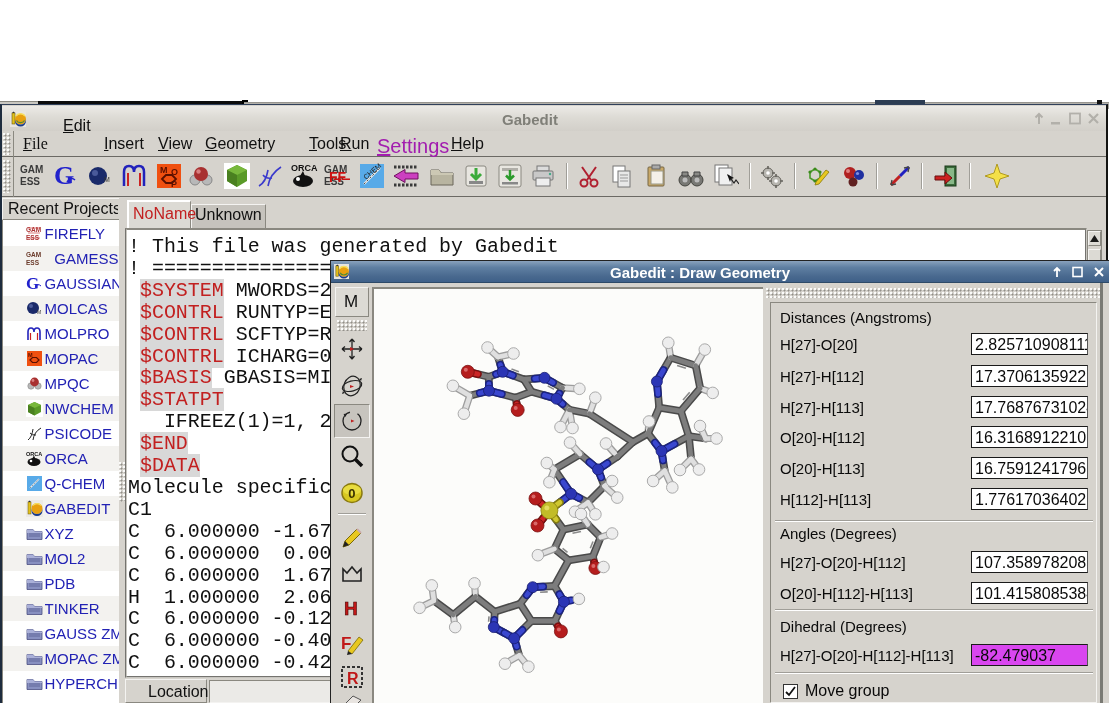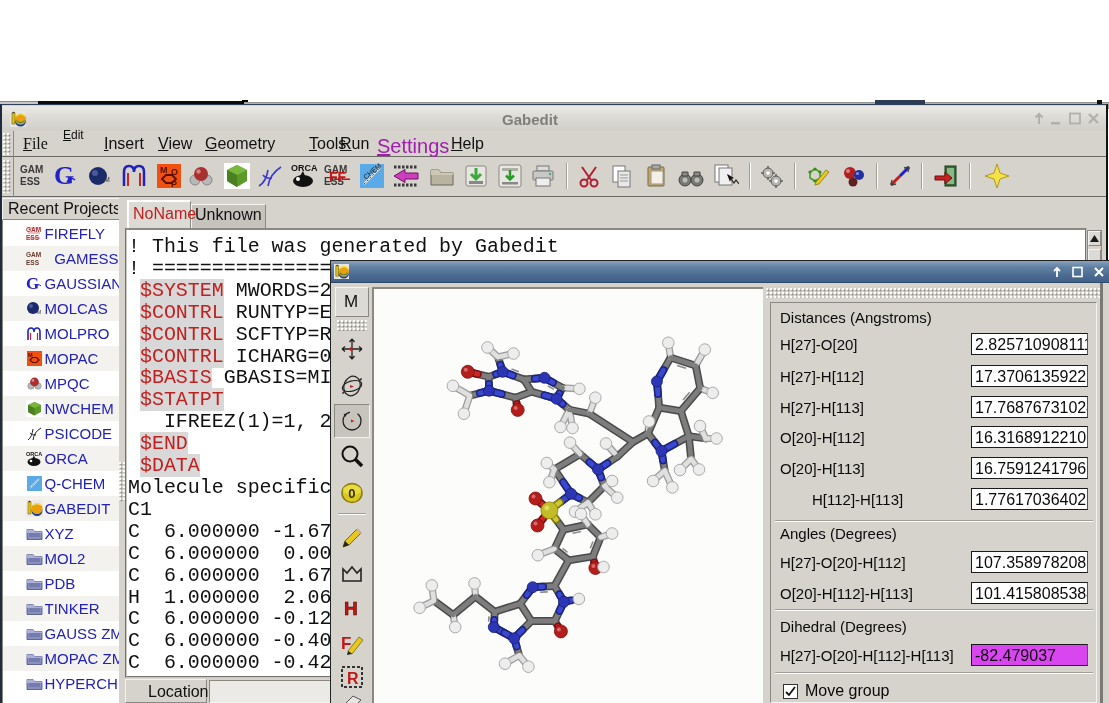--- a/index.html
+++ b/index.html
@@ -32,21 +32,21 @@
       <path d="M2 2 L3.5 0.5 L5 2 Z" fill="#333"></path>
       <circle cx="10.5" cy="8" r="5.5" fill="#e8a010"></circle>
       <path d="M5 8 A5.5 5.5 0 0 0 16 8 L16 10 A5.5 5.5 0 0 1 5 10 Z" fill="#1a3c8c"></path>
       <path d="M6 5 A5 4 0 0 1 15 5" stroke="#f8e060" stroke-width="1.5" fill="none"></path>
       <path d="M6.5 9.5 A4.5 4 0 0 0 14.5 9.5" stroke="#4a8c3c" stroke-width="1.2" fill="none"></path>
     </svg>
 <div style="position:absolute;left:2px;top:131px;width:1104px;height:26px;background:#d6d3cd;border-bottom:1px solid #6b6964;"></div>
 <div style="position:absolute;left:3px;top:133px;width:8px;height:22px;" class="grip"></div>
 <div style="position:absolute;left:13px;top:131px;width:1px;height:26px;background:#8a8880;"></div>
 <div style="position:absolute;left:23px;top:135px;white-space:pre;font-size:16px;color:#101010;font-family:Liberation Serif, serif;"><span style="text-decoration:underline">F</span>ile</div>
-<div style="position:absolute;left:63px;top:128px;white-space:pre;font-size:12px;color:#101010;text-align:center;"><span style="text-decoration:underline">E</span>dit</div>
+<div style="position:absolute;left:63px;top:117px;white-space:pre;font-size:16px;color:#101010;text-align:center;"><span style="text-decoration:underline">E</span>dit</div>
 <div style="position:absolute;left:104px;top:135px;white-space:pre;font-size:16px;color:#101010;"><span style="text-decoration:underline">I</span>nsert</div>
 <div style="position:absolute;left:158px;top:135px;white-space:pre;font-size:16px;color:#101010;"><span style="text-decoration:underline">V</span>iew</div>
 <div style="position:absolute;left:205px;top:135px;white-space:pre;font-size:16px;color:#101010;"><span style="text-decoration:underline">G</span>eometry</div>
 <div style="position:absolute;left:290px;top:135px;white-space:pre;font-size:16px;color:#101010;margin-left:19px;"><span style="text-decoration:underline">T</span>ools</div>
 <div style="position:absolute;left:340px;top:135px;white-space:pre;font-size:16px;color:#101010;"><span style="text-decoration:underline">R</span>un</div>
 <div style="position:absolute;left:377px;top:135px;white-space:pre;font-size:20px;color:#a21caf;"><span style="text-decoration:underline">S</span>ettings</div>
 <div style="position:absolute;left:451px;top:135px;white-space:pre;font-size:16px;color:#101010;"><span style="text-decoration:underline">H</span>elp</div>
 <div style="position:absolute;left:2px;top:157px;width:1104px;height:40px;background:#d6d3cd;border-bottom:1px solid #6b6964;"></div>
 <div style="position:absolute;left:3px;top:160px;width:8px;height:33px;" class="grip"></div>
 <div style="position:absolute;left:13px;top:157px;width:1px;height:40px;background:#8a8880;"></div>
@@ -382,20 +382,21 @@
 <div style="position:absolute;left:331px;top:261px;width:778px;height:22px;background:linear-gradient(180deg,#89a2bd 0%,#5f7fa2 30%,#48688e 75%,#3f6089 100%);border-bottom:1px solid #2e4a68;"></div>
 <svg style="position:absolute;left:334px;top:264px" width="15" height="15" viewBox="0 0 16 16">
       <rect x="0" y="0" width="16" height="16" fill="#e8e6e0"></rect>
       <rect x="2" y="2" width="3" height="11" fill="#e2c01c" stroke="#6a5a10" stroke-width="0.6"></rect>
       <path d="M2 2 L3.5 0.5 L5 2 Z" fill="#333"></path>
       <circle cx="10.5" cy="8" r="5.5" fill="#e8a010"></circle>
       <path d="M5 8 A5.5 5.5 0 0 0 16 8 L16 10 A5.5 5.5 0 0 1 5 10 Z" fill="#1a3c8c"></path>
       <path d="M6 5 A5 4 0 0 1 15 5" stroke="#f8e060" stroke-width="1.5" fill="none"></path>
       <path d="M6.5 9.5 A4.5 4 0 0 0 14.5 9.5" stroke="#4a8c3c" stroke-width="1.2" fill="none"></path>
     </svg>
+<div style="position:absolute;left:560px;top:264px;white-space:pre;width:280px;text-align:center;font-size:15px;font-weight:bold;color:#fff;">Gabedit : Draw Geometry</div>
 <svg style="position:absolute;left:1053px;top:266px" width="54" height="12" viewBox="0 0 54 12">
       <path d="M4 11 V2 M1 5 L4 2 L7 5" stroke="#fff" stroke-width="1.8" fill="none"></path>
       <rect x="20" y="1.5" width="9" height="9" fill="none" stroke="#fff" stroke-width="1.6"></rect>
       <path d="M42 2 L50 10 M50 2 L42 10" stroke="#fff" stroke-width="2"></path>
     </svg>
 <div style="position:absolute;left:333px;top:285px;width:38px;height:418px;background:#d6d3cd;"></div>
 <div style="position:absolute;left:335px;top:287px;width:34px;height:30px;background:#dcdad4;" class="out"></div>
 <div style="position:absolute;left:344px;top:292px;white-space:pre;font-size:17px;color:#111;">M</div>
 <div style="position:absolute;left:337px;top:320px;width:30px;height:11px;" class="hgrip"></div>
 <svg style="position:absolute;left:339px;top:336px" width="26" height="26" viewBox="0 0 26 26">
@@ -834,21 +835,21 @@
       <span style="position:absolute;left:3px;top:2px;font-size:16px;color:#0a0a0a;white-space:pre;">17.768767310243</span>
     </div>
 <div style="position:absolute;left:780px;top:429px;white-space:pre;font-size:15px;color:#0a0a0a;">O[20]-H[112]</div>
 <div style="position:absolute;left:971px;top:426px;width:117px;height:22px;background:#fff;border:1px solid #1a1a1a;border-right:1px solid #555;overflow:hidden;">
       <span style="position:absolute;left:3px;top:2px;font-size:16px;color:#0a0a0a;white-space:pre;">16.316891221051</span>
     </div>
 <div style="position:absolute;left:780px;top:460px;white-space:pre;font-size:15px;color:#0a0a0a;">O[20]-H[113]</div>
 <div style="position:absolute;left:971px;top:457px;width:117px;height:22px;background:#fff;border:1px solid #1a1a1a;border-right:1px solid #555;overflow:hidden;">
       <span style="position:absolute;left:3px;top:2px;font-size:16px;color:#0a0a0a;white-space:pre;">16.759124179691</span>
     </div>
-<div style="position:absolute;left:780px;top:490.5px;white-space:pre;font-size:15px;color:#0a0a0a;margin-left:32px;">H[112]-H[113]</div>
+<div style="position:absolute;left:780px;top:490.5px;white-space:pre;font-size:15px;color:#0a0a0a;">H[112]-H[113]</div>
 <div style="position:absolute;left:971px;top:487.5px;width:117px;height:22px;background:#fff;border:1px solid #1a1a1a;border-right:1px solid #555;overflow:hidden;">
       <span style="position:absolute;left:3px;top:2px;font-size:16px;color:#0a0a0a;white-space:pre;">1.7761703640274</span>
     </div>
 <div style="position:absolute;left:775px;top:520px;width:318px;height:2px;border-top:1px solid #a09e98;border-bottom:1px solid #fff;"></div>
 <div style="position:absolute;left:780px;top:525px;white-space:pre;font-size:15px;color:#0a0a0a;">Angles (Degrees)</div>
 <div style="position:absolute;left:780px;top:554px;white-space:pre;font-size:15px;color:#0a0a0a;">H[27]-O[20]-H[112]</div>
 <div style="position:absolute;left:971px;top:551px;width:117px;height:22px;background:#fff;border:1px solid #1a1a1a;border-right:1px solid #555;overflow:hidden;">
       <span style="position:absolute;left:3px;top:2px;font-size:16px;color:#0a0a0a;white-space:pre;">107.35897820853</span>
     </div>
 <div style="position:absolute;left:780px;top:585px;white-space:pre;font-size:15px;color:#0a0a0a;">O[20]-H[112]-H[113]</div>

